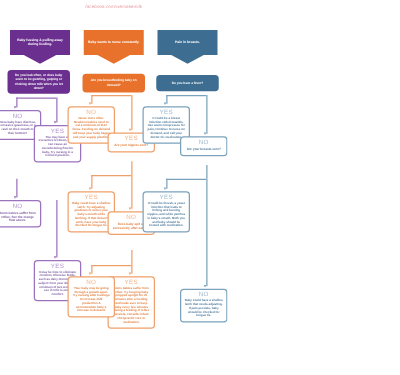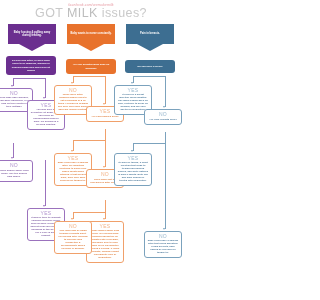--- a/index.html
+++ b/index.html
@@ -97,21 +97,20 @@
     border-left:1.6px solid transparent; border-right:1.6px solid transparent; }
   .tri-purple { border-top:2.2px solid #9b72bd; }
   .tri-orange { border-top:2.2px solid #f0a06a; }
   .tri-blue   { border-top:2.2px solid #7ba2bd; }
 </style>
 </head>
 <body>
 
 <div class="hdr">
   <div class="hdr-url">facebook.com/wemakemilk</div>
-  <div class="hdr-title"><span>GOT </span><span class="milk">MILK</span><span> issues?</span></div>
 </div>
 
 <div class="banner b1">
   <div class="body">
     <span class="txt">Baby fussing &amp; pulling away during feeding.</span>
   </div>
   <div class="tip"></div>
 </div>
 <div class="banner b2">
   <div class="body">

